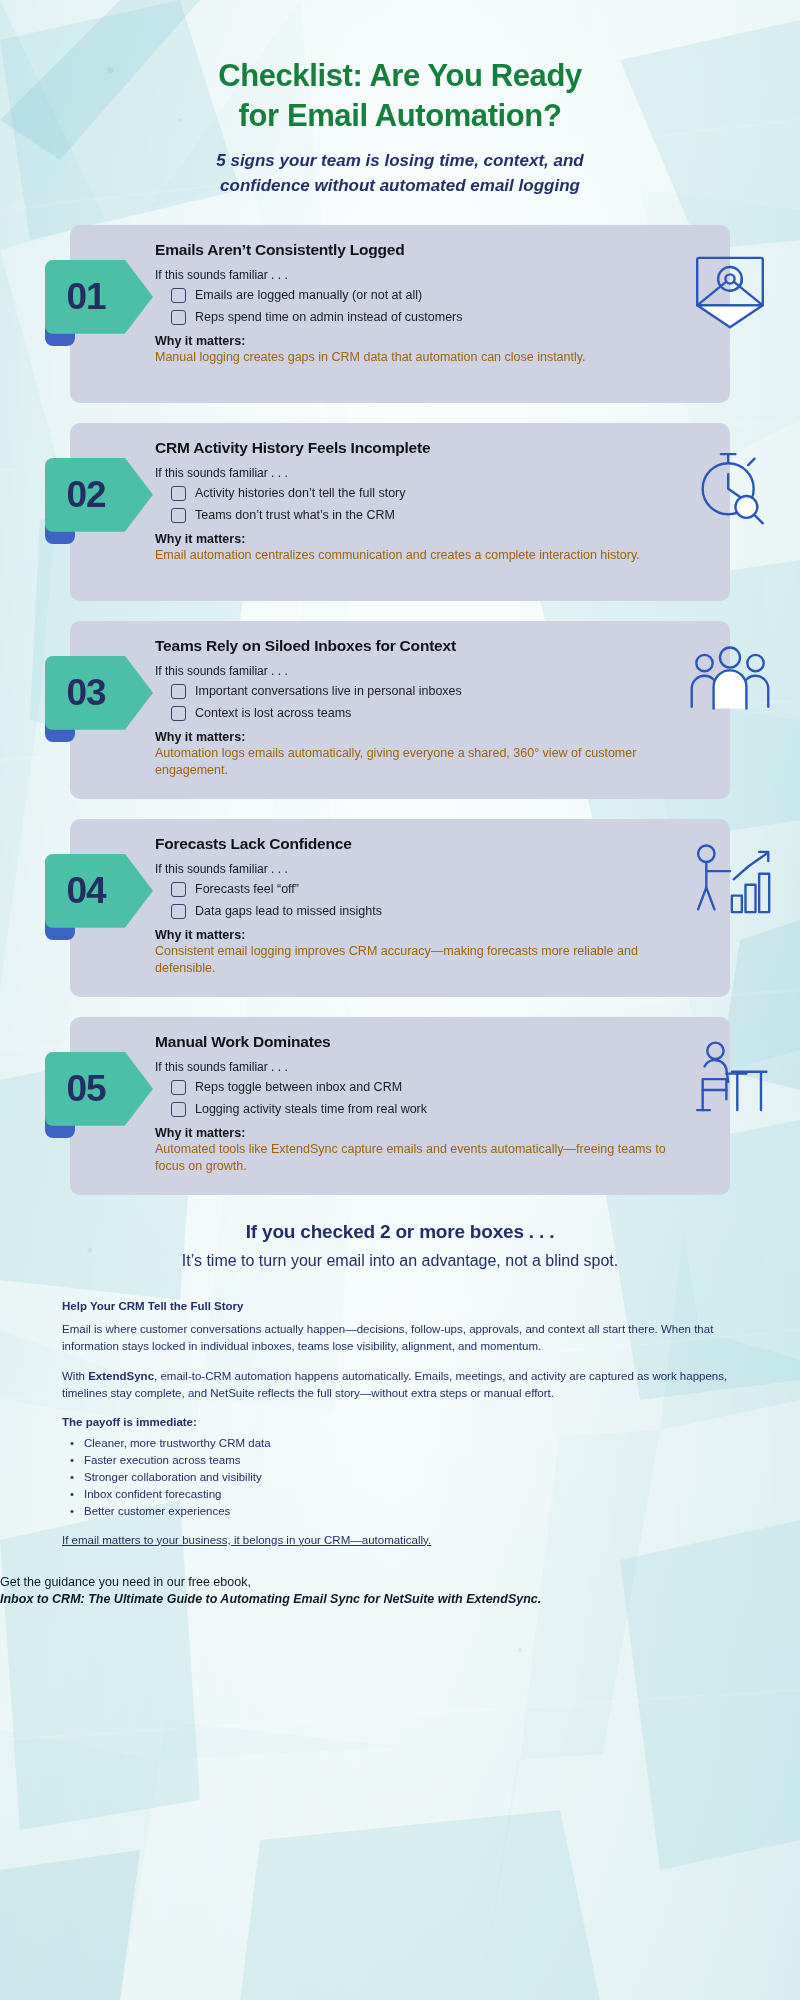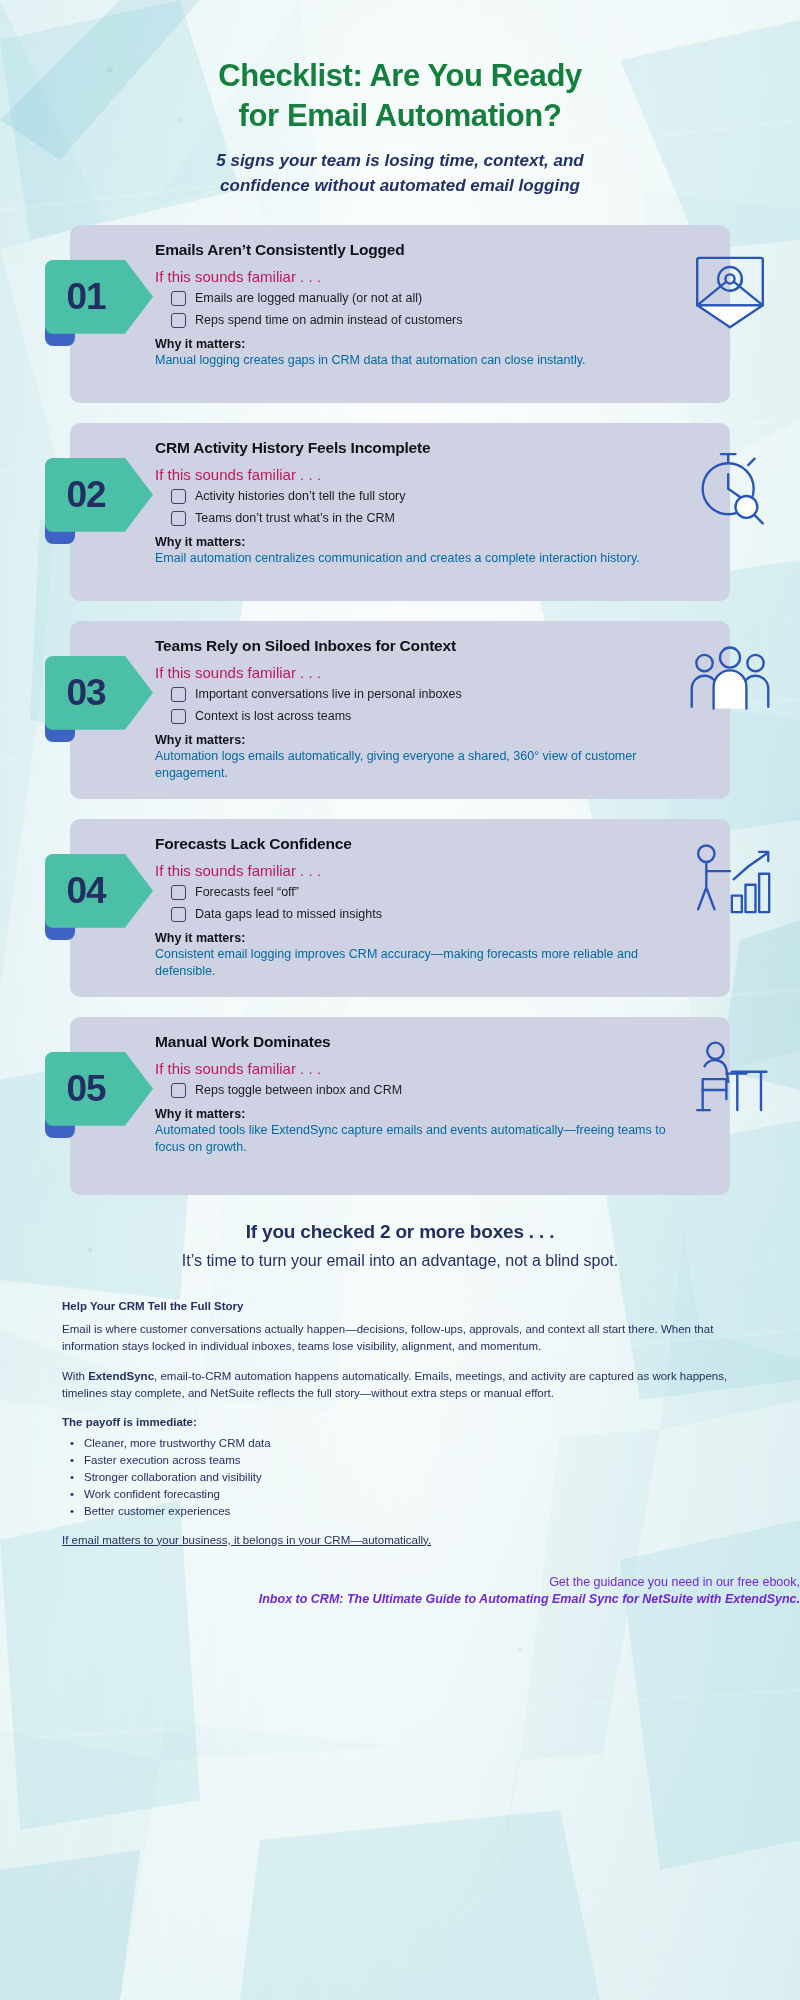--- a/index.html
+++ b/index.html
@@ -109,22 +109,22 @@
     right: 130px;
   }
   .card-title {
     color: #111318;
     font-size: 15.5px;
     font-weight: bold;
     letter-spacing: -0.2px;
     margin-bottom: 9px;
   }
   .prompt {
-    color: #be185d;
-    font-size: 15px;
+    color: #0f172a;
+    font-size: 12px;
     margin-bottom: 6px;
   }
   .check-row {
     display: flex;
     align-items: flex-start;
     gap: 9px;
     margin: 0 0 7px 16px;
   }
   .checkbox {
     width: 15px; height: 15px;
@@ -138,21 +138,21 @@
     font-size: 12.5px;
     line-height: 1.2;
   }
   .why-head {
     color: #111318;
     font-size: 12.5px;
     font-weight: bold;
     margin-top: 9px;
   }
   .why-text {
-    color: #0369a1;
+    color: #a16207;
     font-size: 12.5px;
     line-height: 1.35;
     margin-top: 1px;
   }
 
   .card-icon {
     position: absolute;
     right: 24px;
     top: 22px;
     width: 92px;
@@ -206,22 +206,22 @@
   }
   .f-list li::before {
     content: "\2022";
     position: absolute;
     left: 8px;
   }
   .f-closing { font-size: 11.5px; line-height: 1.5; text-decoration: underline; }
 
   .cta {
     margin-top: 26px;
-    text-align: right;
-    color: #6d28d9;
+    text-align: left;
+    color: #0f172a;
   }
   .cta-1 { font-size: 12.5px; }
   .cta-2 {
     font-size: 12.5px;
     font-weight: bold;
     font-style: italic;
     margin-top: 3px;
   }
 </style>
 </head>
@@ -471,20 +471,24 @@
         <div class="arrow"></div>
         <div class="num">05</div>
       </div>
       <div class="card-body">
         <div class="card-title">Manual Work Dominates</div>
         <div class="prompt">If this sounds familiar . . .</div>
         <div class="check-row">
           <div class="checkbox"></div>
           <div class="check-label">Reps toggle between inbox and CRM</div>
         </div>
+        <div class="check-row">
+          <div class="checkbox"></div>
+          <div class="check-label">Logging activity steals time from real work</div>
+        </div>
         <div class="why-head">Why it matters:</div>
         <div class="why-text">Automated tools like ExtendSync capture emails and events automatically—freeing teams to focus on growth.</div>
       </div>
       <div class="card-icon">
         <svg viewBox="0 0 100 90" xmlns="http://www.w3.org/2000/svg">
           <g fill="none" stroke="#2a56b8" stroke-width="2.6" stroke-linecap="round" stroke-linejoin="round">
             <circle cx="34" cy="13" r="9"></circle>
             <path d="M22 30 a13 13 0 0 1 24 3 l2 14"></path>
             <path d="M46 38 l22 0"></path>
             <path d="M20 44 h26 v12 h-26 z"></path>
@@ -507,21 +511,21 @@
     <div class="f-head">Help Your CRM Tell the Full Story</div>
     <div class="f-para">Email is where customer conversations actually happen—decisions, follow-ups, approvals, and context all start there. When that information stays locked in individual inboxes, teams lose visibility, alignment, and momentum.</div>
     <div class="f-para">
       <span>With </span><b>ExtendSync</b><span>, email-to-CRM automation happens automatically. Emails, meetings, and activity are captured as work happens, timelines stay complete, and NetSuite reflects the full story—without extra steps or manual effort.</span>
     </div>
     <div class="f-sub">The payoff is immediate:</div>
     <ul class="f-list">
       <li>Cleaner, more trustworthy CRM data</li>
       <li>Faster execution across teams</li>
       <li>Stronger collaboration and visibility</li>
-      <li>Work confident forecasting</li>
+      <li>Inbox confident forecasting</li>
       <li>Better customer experiences</li>
     </ul>
     <div class="f-closing">If email matters to your business, it belongs in your CRM—automatically.</div>
   </div>
 
   <div class="cta">
     <div class="cta-1">Get the guidance you need in our free ebook,</div>
     <div class="cta-2">Inbox to CRM: The Ultimate Guide to Automating Email Sync for NetSuite with ExtendSync.</div>
   </div>
 

